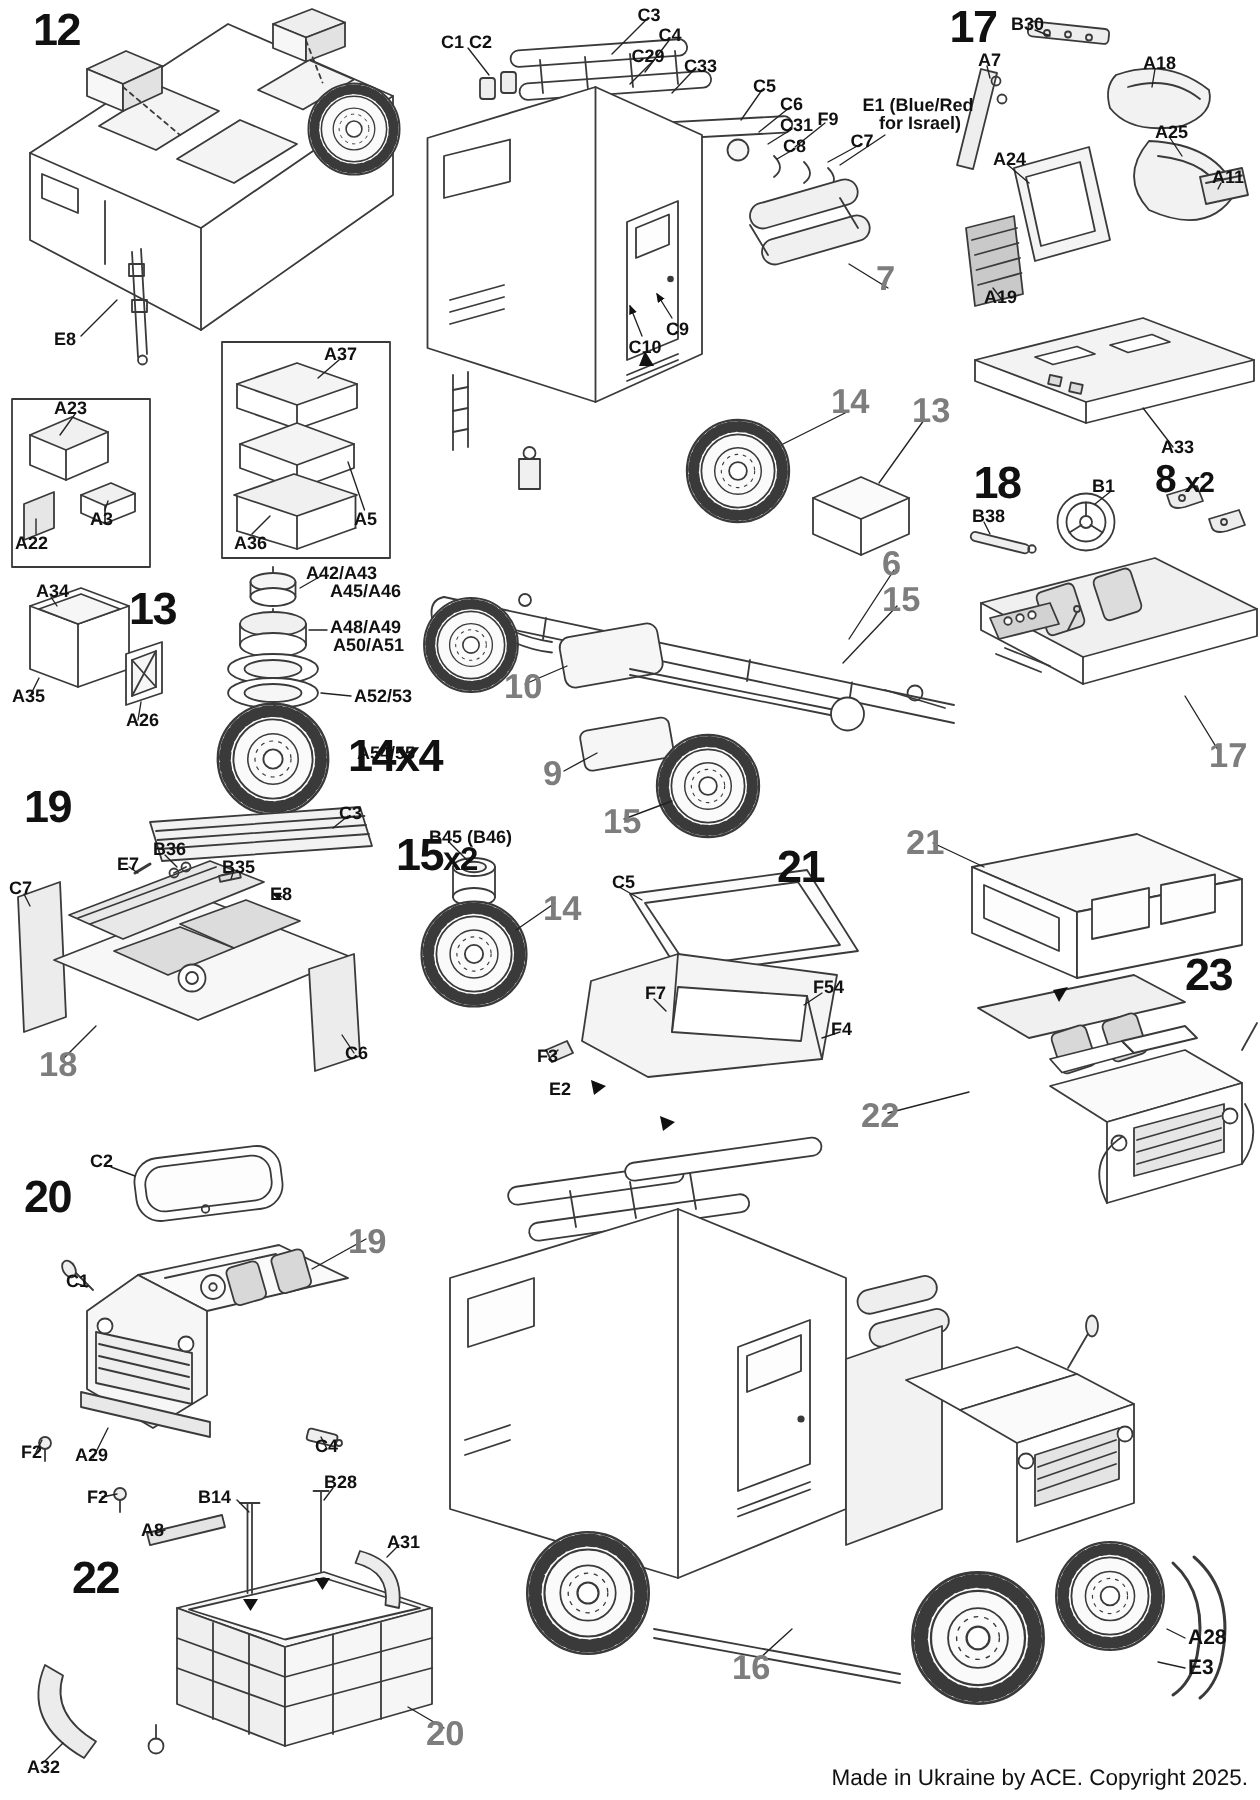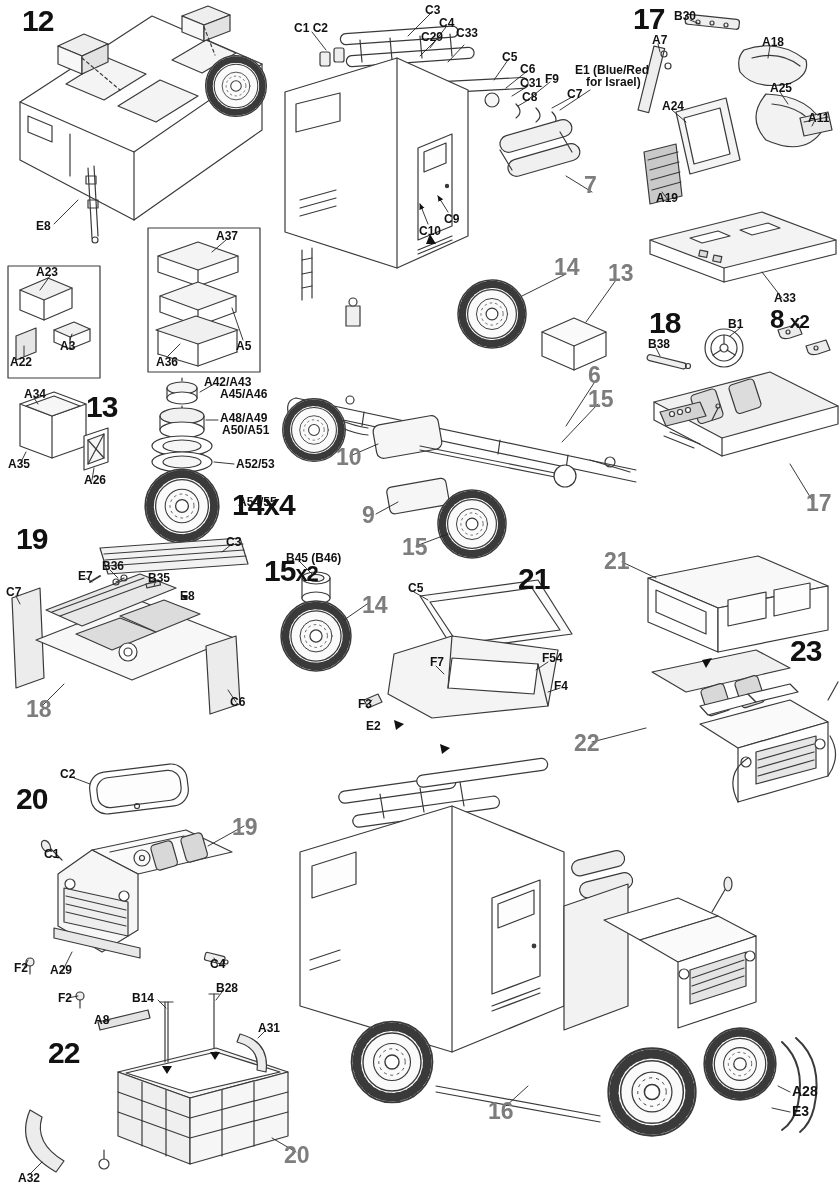--- a/index.html
+++ b/index.html
@@ -540,21 +540,21 @@
   <div class="lb pl" style="left:60px;top:340px">A3</div>
   <div class="lb pl" style="left:10px;top:356px">A22</div>
   <div class="lb pl" style="left:216px;top:230px">A37</div>
   <div class="lb pl" style="left:236px;top:340px">A5</div>
   <div class="lb pl" style="left:156px;top:356px">A36</div>
 
   <div class="lb pl" style="left:294px;top:22px">C1 C2</div>
   <div class="lb pl" style="left:425px;top:4px">C3</div>
   <div class="lb pl" style="left:439px;top:17px">C4</div>
   <div class="lb pl" style="left:421px;top:31px">C29</div>
-  <div class="lb pl" style="left:456px;top:27px">C33</div>
+  <div class="lb pl" style="left:456px;top:38px">C33</div>
   <div class="lb pl" style="left:502px;top:51px">C5</div>
   <div class="lb pl" style="left:520px;top:63px">C6</div>
   <div class="lb pl" style="left:520px;top:77px">C31</div>
   <div class="lb pl" style="left:545px;top:73px">F9</div>
   <div class="lb pl" style="left:575px;top:64px">E1 (Blue/Red</div>
   <div class="lb pl" style="left:586px;top:76px">for Israel)</div>
   <div class="lb pl" style="left:567px;top:88px">C7</div>
   <div class="lb pl" style="left:522px;top:91px">C8</div>
   <div class="lb pl" style="left:444px;top:213px">C9</div>
   <div class="lb pl" style="left:419px;top:225px">C10</div>
@@ -609,14 +609,15 @@
   <div class="lb pl" style="left:132px;top:992px">B14</div>
   <div class="lb pl" style="left:216px;top:982px">B28</div>
   <div class="lb pl" style="left:94px;top:1014px">A8</div>
   <div class="lb pl" style="left:258px;top:1022px">A31</div>
   <div class="lb pl" style="left:18px;top:1172px">A32</div>
 
   <div class="lb pl" style="left:792px;top:1084px;font-size:14px">A28</div>
   <div class="lb pl" style="left:792px;top:1104px;font-size:14px">E3</div>
 </div>
 
+<div class="footer">Made in Ukraine by ACE. Copyright 2025.</div>
 
 </div>
 
 </body></html>

